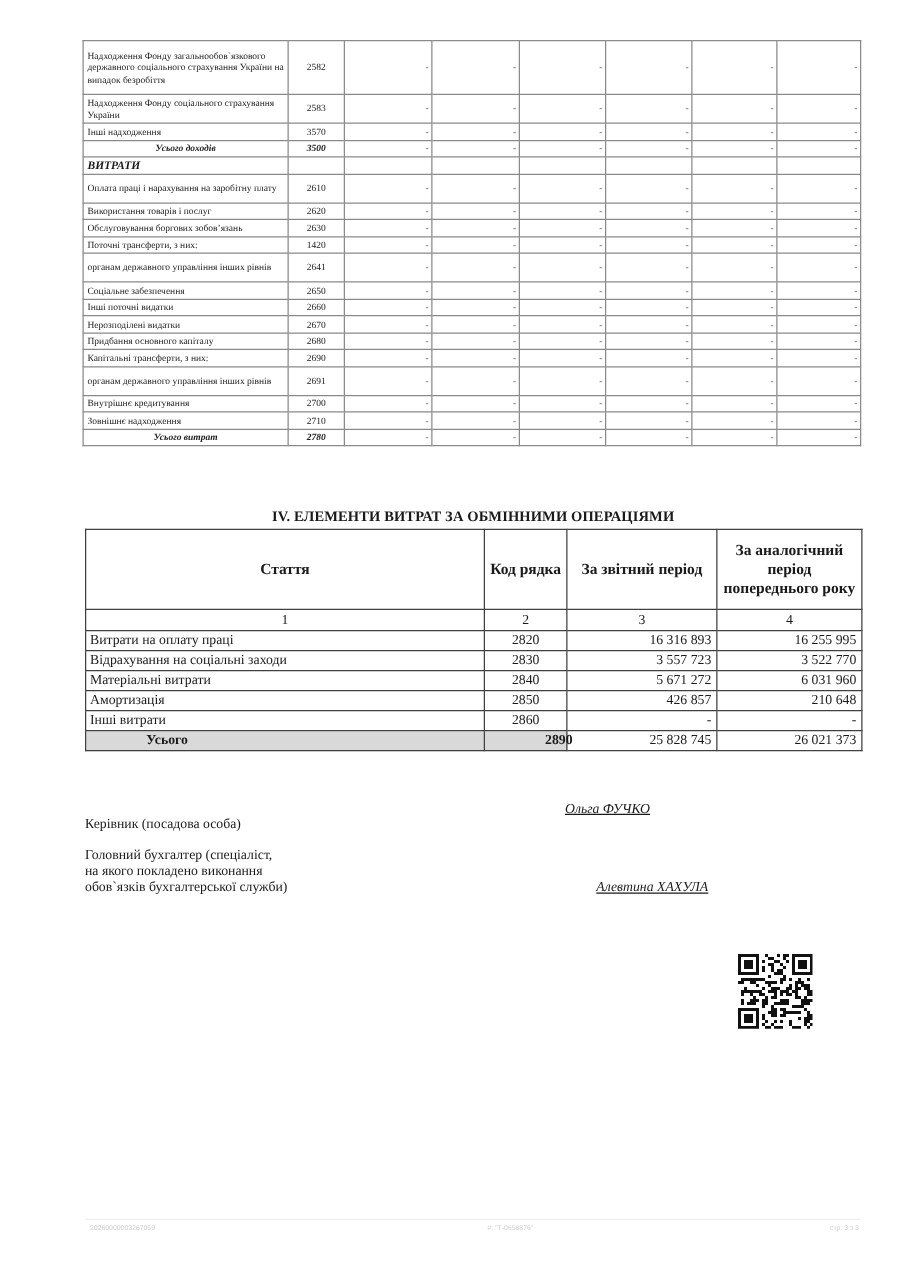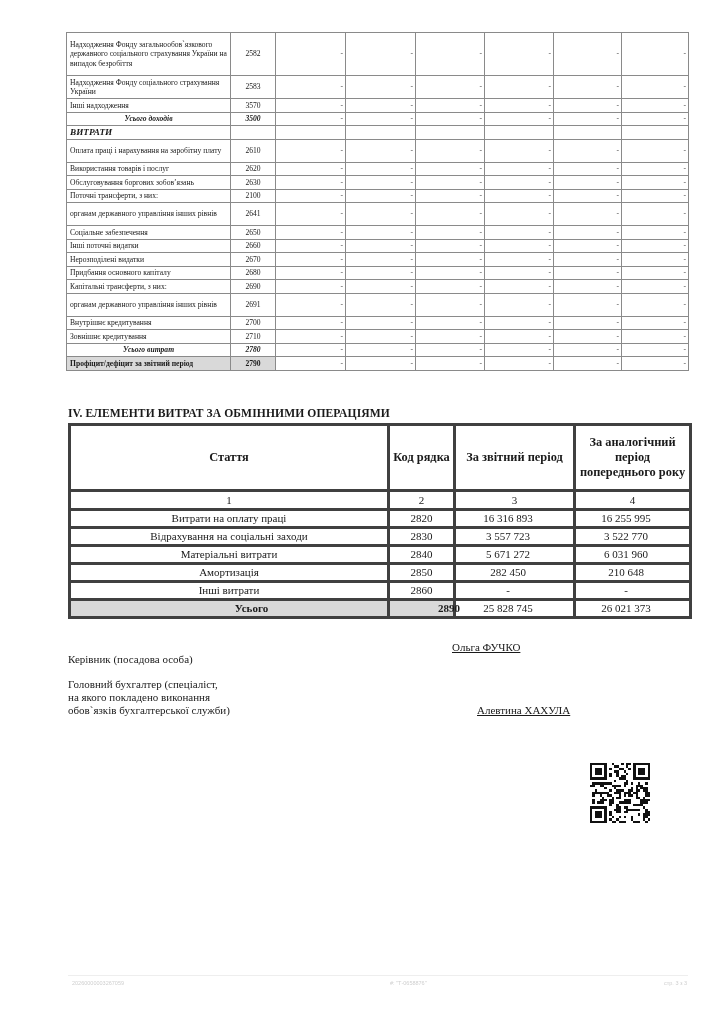--- a/index.html
+++ b/index.html
@@ -15,35 +15,35 @@
   table.t1 td.code { text-align: center; }
   table.t1 td.val { text-align: right; padding-right: 2px; color: #555; }
   table.t1 tr.r4 td { height: 40px; }
   table.t1 tr.r2 td { height: 20px; }
   table.t1 tr.r1 td { height: 10.5px; }
   table.t1 tr.section td.lbl { font-style: italic; font-size: 9.2px; font-weight: bold; }
   table.t1 tr.total td.lbl, table.t1 tr.total td.code { font-weight: bold; font-style: italic; text-align: center; }
   table.t1 tr.grand td.lbl, table.t1 tr.grand td.code { font-weight: bold; background: #d9d9d9; }
 
   
-  .sec-title { position: absolute; left: 68px; width: 621px; top: 407px; text-align: left;
+  .sec-title { position: absolute; left: 68px; width: 621px; top: 407px; text-align: center;
                font-weight: bold; font-size: 11.6px; letter-spacing: 0.1px; }
   table.t2 { position: absolute; left: 68px; top: 423px; width: 621px;
              border-collapse: collapse; table-layout: fixed; font-size: 11px; line-height: 13px; }
-  table.t2 td { border: 3px solid #404040; padding: 0 3px; vertical-align: middle; }
+  table.t2 td { border: 1px solid #404040; padding: 0 3px; vertical-align: middle; }
   table.t2 tr.hdr td { height: 63px; text-align: center; font-weight: bold; font-size: 12.4px; line-height: 15px; }
   table.t2 tr.nums td { height: 16px; text-align: center; }
-  table.t2 tr.row td { height: 15px; text-align: center; }
+  table.t2 tr.row td { height: 15px; }
   table.t2 td.c-code { text-align: center; }
-  table.t2 td.c-num { text-align: right; padding-right: 16px; }
+  table.t2 td.c-num { text-align: right; padding-right: 4px; }
   table.t2 tr.sum td.c-lbl, table.t2 tr.sum td.c-code { background: #d9d9d9; font-weight: bold; padding-left: 48px; }
 
   
   .sig { position: absolute; font-size: 11px; line-height: 13px; }
-  .sig-name { position: absolute; font-size: 11px; text-decoration: underline; }
+  .sig-name { position: absolute; font-size: 11px; font-style: italic; text-decoration: underline; }
 
   
   .qr { position: absolute; left: 590px; top: 763px; width: 60px; height: 60px; }
 
   
   .footer-line { position: absolute; left: 68px; width: 620px; top: 975px; height: 0; border-top: 1px solid #eeeeee; }
   .footer-txt { position: absolute; top: 980px; font-size: 5.5px; color: #cfcfcf;
                 font-family: "Liberation Sans", "DejaVu Sans", sans-serif; }
 </style>
 </head>
@@ -138,21 +138,21 @@
           <td class="code">2630</td>
           <td class="val">-</td>
           <td class="val">-</td>
           <td class="val">-</td>
           <td class="val">-</td>
           <td class="val">-</td>
           <td class="val">-</td>
         </tr>
         <tr class="r1">
           <td class="lbl">Поточні трансферти, з них:</td>
-          <td class="code">2100</td>
+          <td class="code">1420</td>
           <td class="val">-</td>
           <td class="val">-</td>
           <td class="val">-</td>
           <td class="val">-</td>
           <td class="val">-</td>
           <td class="val">-</td>
         </tr>
         <tr class="r2">
           <td class="lbl">органам державного управління інших рівнів</td>
           <td class="code">2641</td>
@@ -227,42 +227,32 @@
           <td class="lbl">Внутрішнє кредитування</td>
           <td class="code">2700</td>
           <td class="val">-</td>
           <td class="val">-</td>
           <td class="val">-</td>
           <td class="val">-</td>
           <td class="val">-</td>
           <td class="val">-</td>
         </tr>
         <tr class="r1">
-          <td class="lbl">Зовнішнє кредитування</td>
+          <td class="lbl">Зовнішнє надходження</td>
           <td class="code">2710</td>
           <td class="val">-</td>
           <td class="val">-</td>
           <td class="val">-</td>
           <td class="val">-</td>
           <td class="val">-</td>
           <td class="val">-</td>
         </tr>
         <tr class="r1 total">
           <td class="lbl">Усього витрат</td>
           <td class="code">2780</td>
-          <td class="val">-</td>
-          <td class="val">-</td>
-          <td class="val">-</td>
-          <td class="val">-</td>
-          <td class="val">-</td>
-          <td class="val">-</td>
-        </tr>
-        <tr class="r1 grand">
-          <td class="lbl">Профіцит/дефіцит за звітний період</td>
-          <td class="code">2790</td>
           <td class="val">-</td>
           <td class="val">-</td>
           <td class="val">-</td>
           <td class="val">-</td>
           <td class="val">-</td>
           <td class="val">-</td>
         </tr>
       </tbody>
   </table>
 
@@ -303,21 +293,21 @@
         </tr>
         <tr class="row">
           <td class="c-lbl">Матеріальні витрати</td>
           <td class="c-code">2840</td>
           <td class="c-num">5 671 272</td>
           <td class="c-num">6 031 960</td>
         </tr>
         <tr class="row">
           <td class="c-lbl">Амортизація</td>
           <td class="c-code">2850</td>
-          <td class="c-num">282 450</td>
+          <td class="c-num">426 857</td>
           <td class="c-num">210 648</td>
         </tr>
         <tr class="row">
           <td class="c-lbl">Інші витрати</td>
           <td class="c-code">2860</td>
           <td class="c-num">-</td>
           <td class="c-num">-</td>
         </tr>
         <tr class="row sum">
           <td class="c-lbl">Усього</td>

